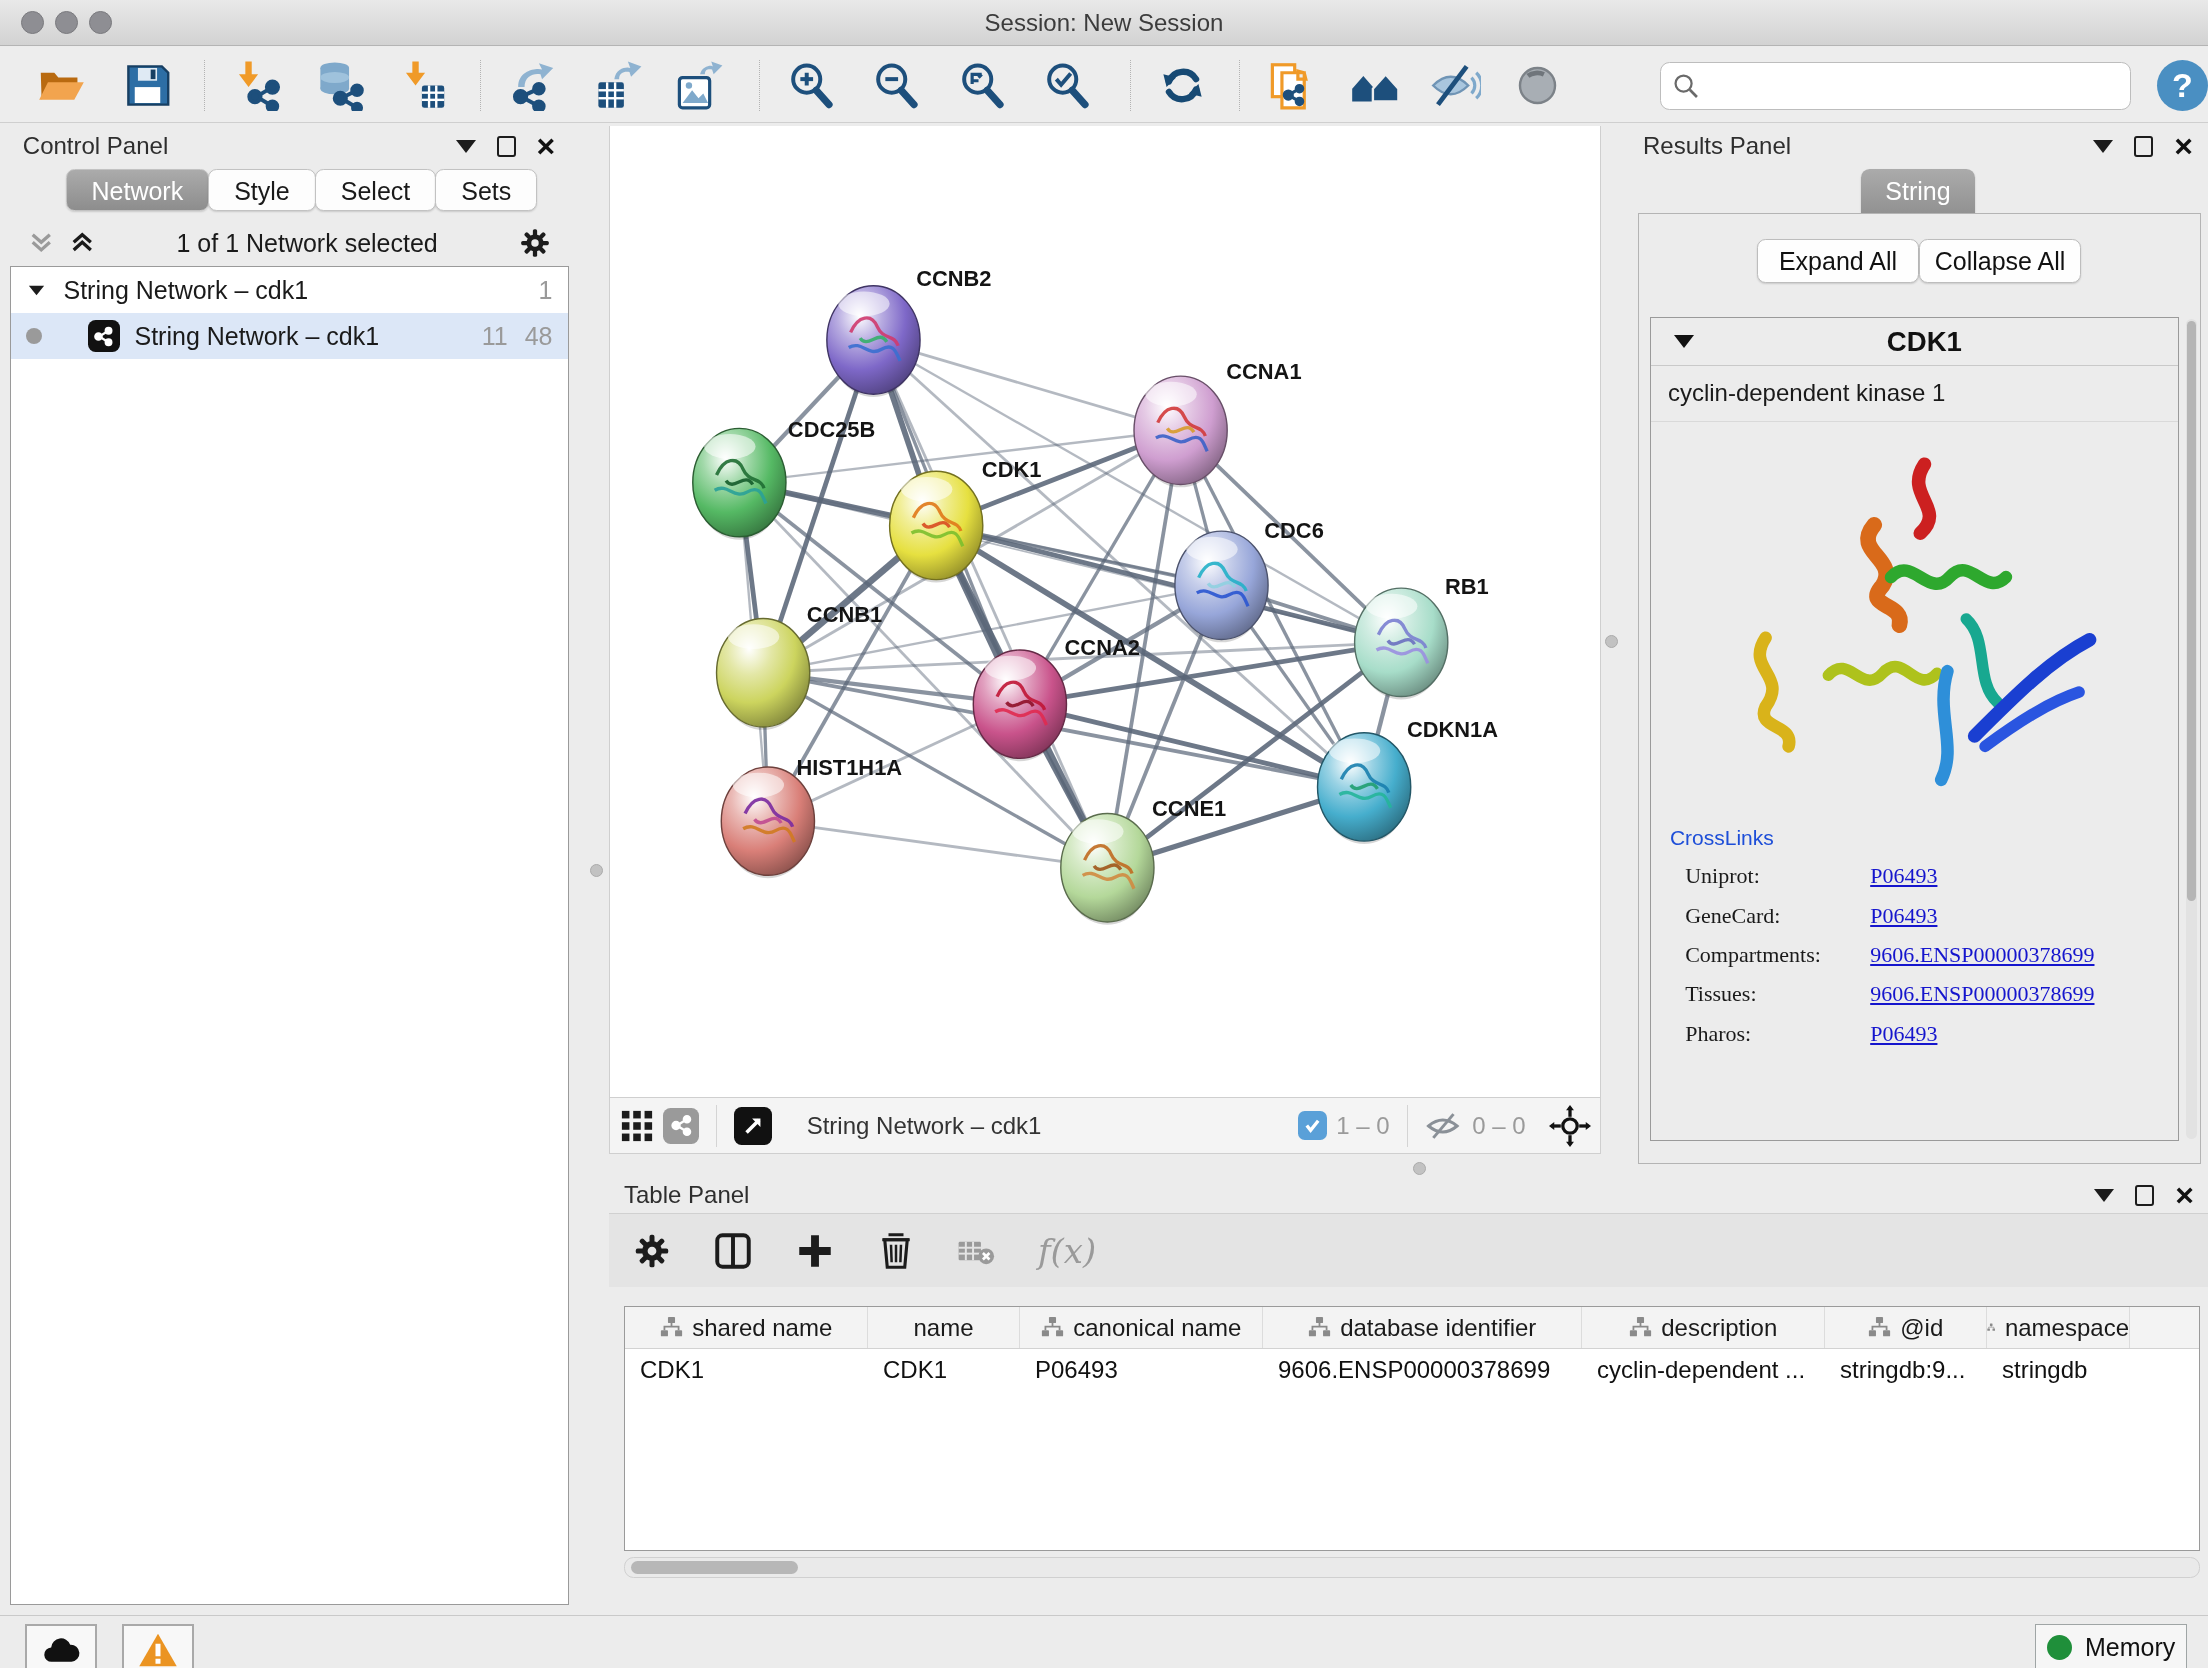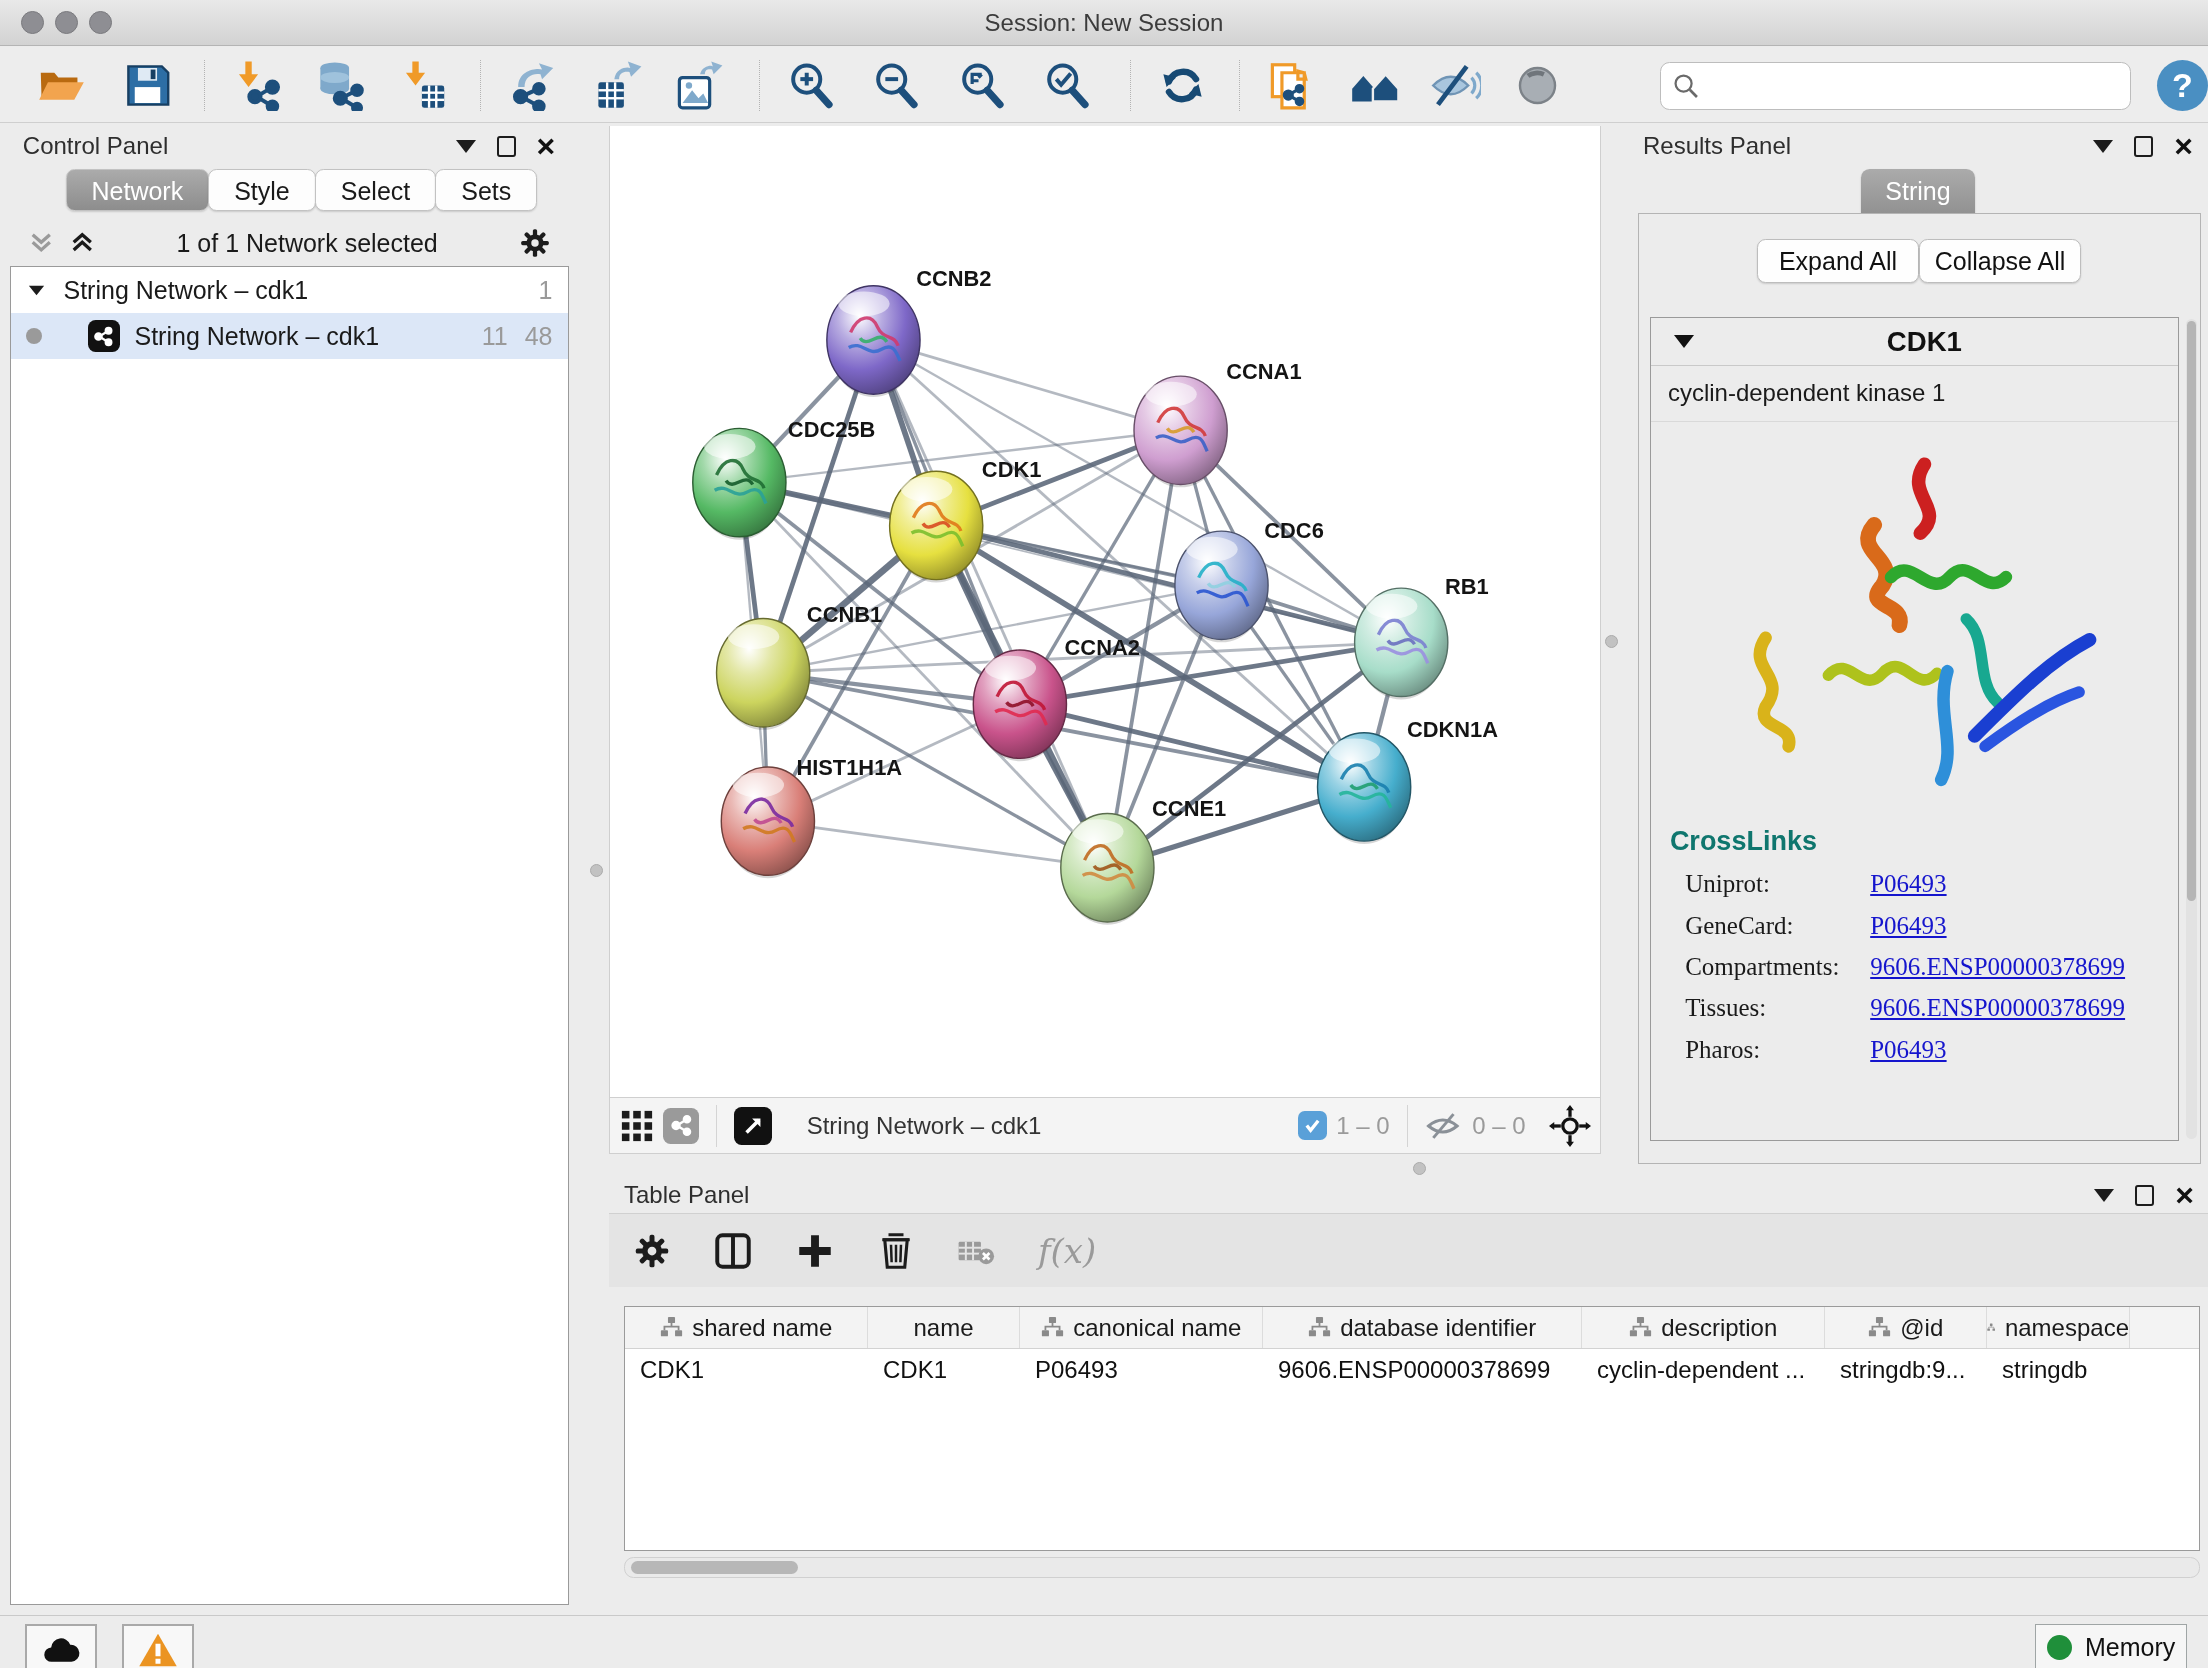--- a/index.html
+++ b/index.html
@@ -74,22 +74,22 @@
   .rp-box{position:absolute;left:9.5px;top:86px;width:563px;height:951px;border:1px solid #b4b4b4;
     background:#ececec;}
   .rp-buttons{display:flex;justify-content:center;margin-top:25px;}
   .rp-btn{min-width:162px;height:44px;line-height:42px;text-align:center;background:#fefefe;
     border:1px solid #bdbdbd;border-radius:8.6px;font-size:25px;color:#111;box-shadow:0 1px 1.9px rgba(0,0,0,.15);cursor:pointer;}
   .entry{position:absolute;left:11.4px;top:103px;width:529px;height:824px;border:1.9px solid #9a9a9a;background:#ececec;}
   .entry-head{display:flex;align-items:center;height:48px;border-bottom:1.9px solid #c9c9c9;padding:0 23px;}
   .entry-head .gene{flex:1;text-align:center;font-size:27.6px;font-weight:bold;color:#111;}
   .entry-desc{font-size:24px;color:#1a1a1a;padding:13.3px 17px;border-bottom:1px solid #d9d9d9;}
   .xlinks{font-family:"Liberation Serif",serif;padding:0 13.3px;}
-  .xlinks .xl-title{font-size:27px;font-weight:bold;color:#0f766e;margin:15px 0 5.7px 5.7px;}
-  .xl-row{display:flex;font-size:25px;margin:13.3px 0 13.3px 21px;}
+  .xlinks .xl-title{font-size:21px;font-weight:normal;color:#1d4ed8;margin:15px 0 5.7px 5.7px;}
+  .xl-row{display:flex;font-size:22px;margin:13.3px 0 13.3px 21px;}
   .xl-row .xl-label{width:185px;color:#1a1a1a;font-family:"Liberation Serif",serif;}
   .xl-row .xl-value{color:#1515cd;text-decoration:underline;font-family:"Liberation Serif",serif;cursor:pointer;}
   .rp-scroll{position:absolute;right:2.9px;top:3.8px;width:10.5px;height:814px;background:#e2e2e2;border-radius:5.7px;}
   .rp-thumb{position:absolute;left:1px;top:1.9px;width:8.6px;height:580px;background:#b5b5b5;border-radius:5.7px;}
 
   
   .table-panel{position:absolute;left:609px;top:1177px;width:1600px;height:438px;}
   .tp-head{display:flex;justify-content:space-between;align-items:center;height:36px;padding:0 15px;}
   .tp-toolbar{display:flex;align-items:center;gap:40px;height:74px;background:#e4e4e4;
     border-top:1px solid #d0d0d0;padding-left:23px;}

